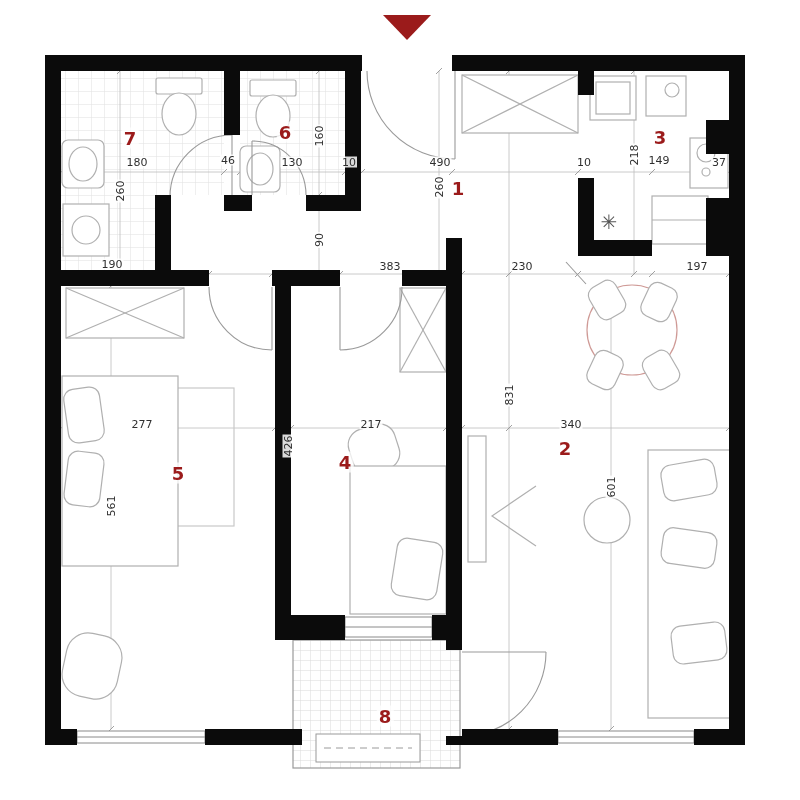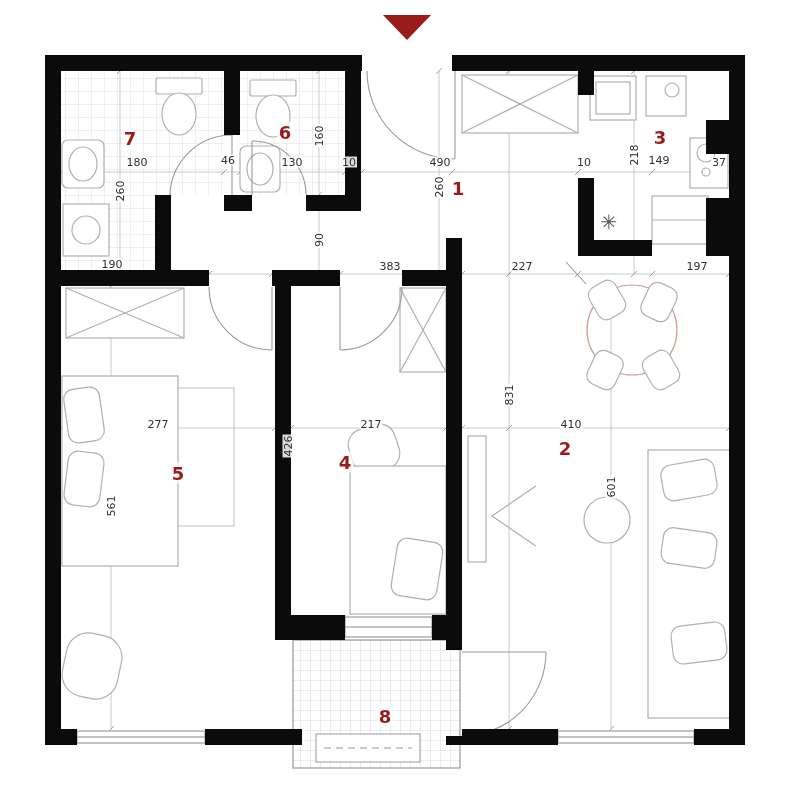--- a/index.html
+++ b/index.html
@@ -231,22 +231,22 @@
     <div class="dim-label" style="left: 349px; top: 162px;">10</div>
     <div class="dim-label" style="left: 440px; top: 162px;">490</div>
     <div class="dim-label rot" style="left: 439px; top: 187px;">260</div>
     <div class="dim-label" style="left: 584px; top: 162px;">10</div>
     <div class="dim-label rot" style="left: 634px; top: 155px;">218</div>
     <div class="dim-label" style="left: 659px; top: 160px;">149</div>
     <div class="dim-label" style="left: 719px; top: 162px;">37</div>
     <div class="dim-label rot" style="left: 319px; top: 240px;">90</div>
     <div class="dim-label" style="left: 112px; top: 264px;">190</div>
     <div class="dim-label" style="left: 390px; top: 266px;">383</div>
-    <div class="dim-label" style="left: 522px; top: 266px;">227</div>
+    <div class="dim-label" style="left: 522px; top: 266px;">230</div>
     <div class="dim-label" style="left: 661px; top: 266px; margin-left: 36px;">197</div>
-    <div class="dim-label" style="left: 158px; top: 424px;">277</div>
+    <div class="dim-label" style="left: 142px; top: 424px;">277</div>
     <div class="dim-label" style="left: 371px; top: 424px; text-align: right;">217</div>
-    <div class="dim-label" style="left: 571px; top: 424px;">410</div>
+    <div class="dim-label" style="left: 571px; top: 424px;">340</div>
     <div class="dim-label rot" style="left: 509px; top: 395px;">831</div>
     <div class="dim-label rot" style="left: 288px; top: 446px;">426</div>
     <div class="dim-label rot" style="left: 111px; top: 506px;">561</div>
     <div class="dim-label rot" style="left: 611px; top: 487px;">601</div>
   </div>
 
 </body></html>

